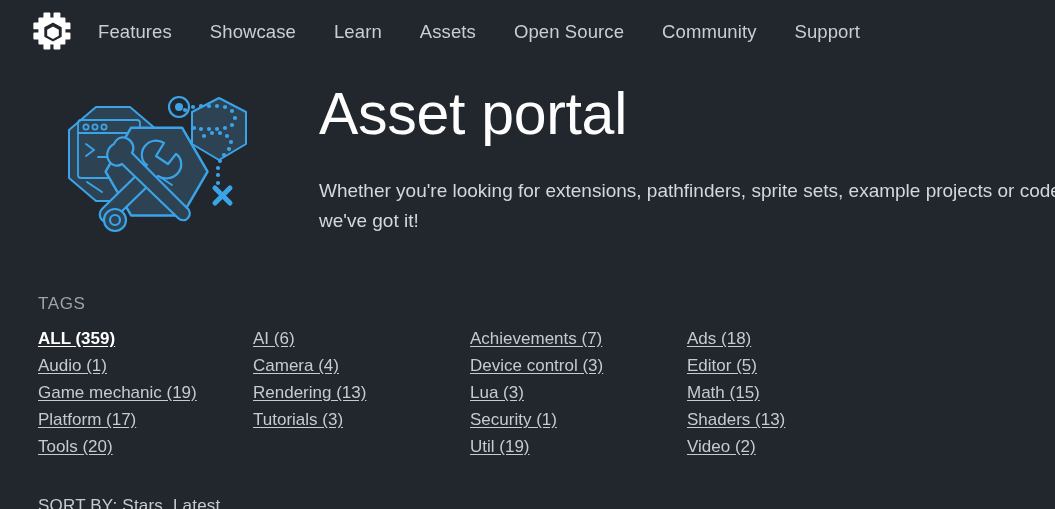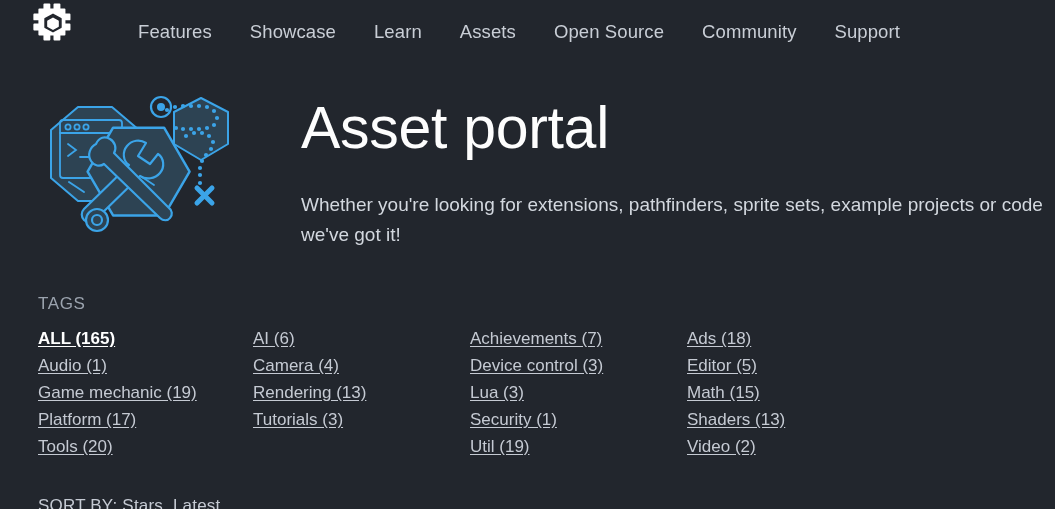--- a/index.html
+++ b/index.html
@@ -13,23 +13,23 @@
     background: #22262d;
     font-family: "Liberation Sans", sans-serif;
     color: #c5cad3;
     -webkit-font-smoothing: antialiased;
   }
 
   
   .navbar {
     height: 64px;
     display: flex;
+    align-items: center;
     padding-left: 30px;
     box-sizing: border-box;
-    gap: 40px;
   }
   .logo {
     width: 46px;
     height: 46px;
     flex: 0 0 auto;
     margin-right: 22px;
     display: block;
   }
   .nav-links {
     display: flex;
@@ -41,22 +41,22 @@
     font-size: 18.5px;
     letter-spacing: .1px;
     margin-right: 38px;
     white-space: nowrap;
   }
   .nav-link:last-child { margin-right: 0; }
 
   
   .hero {
     display: flex;
-    align-items: flex-end;
-    padding-left: 36px;
+    align-items: flex-start;
+    padding-left: 54px;
     padding-top: 10px;
   }
   .hero-art {
     flex: 0 0 auto;
     width: 215px;
     height: 168px;
     margin-top: 8px;
   }
   .hero-art svg { display: block; width: 215px; height: 168px; }
 
@@ -269,21 +269,21 @@
 we've got it!</p>
   </div>
 </div>
 
 <div class="tags-section">
   <div class="tags-label">TAGS</div>
 
   <div class="tags-grid">
 
     <div class="tag-col">
-      <div class="tag-row"><a class="tag-link active" href="#">ALL (165)</a></div>
+      <div class="tag-row"><a class="tag-link active" href="#">ALL (359)</a></div>
       <div class="tag-row"><a class="tag-link" href="#">Audio (1)</a></div>
       <div class="tag-row"><a class="tag-link" href="#">Game mechanic (19)</a></div>
       <div class="tag-row"><a class="tag-link" href="#">Platform (17)</a></div>
       <div class="tag-row"><a class="tag-link" href="#">Tools (20)</a></div>
     </div>
 
     <div class="tag-col">
       <div class="tag-row"><a class="tag-link" href="#">AI (6)</a></div>
       <div class="tag-row"><a class="tag-link" href="#">Camera (4)</a></div>
       <div class="tag-row"><a class="tag-link" href="#">Rendering (13)</a></div>

